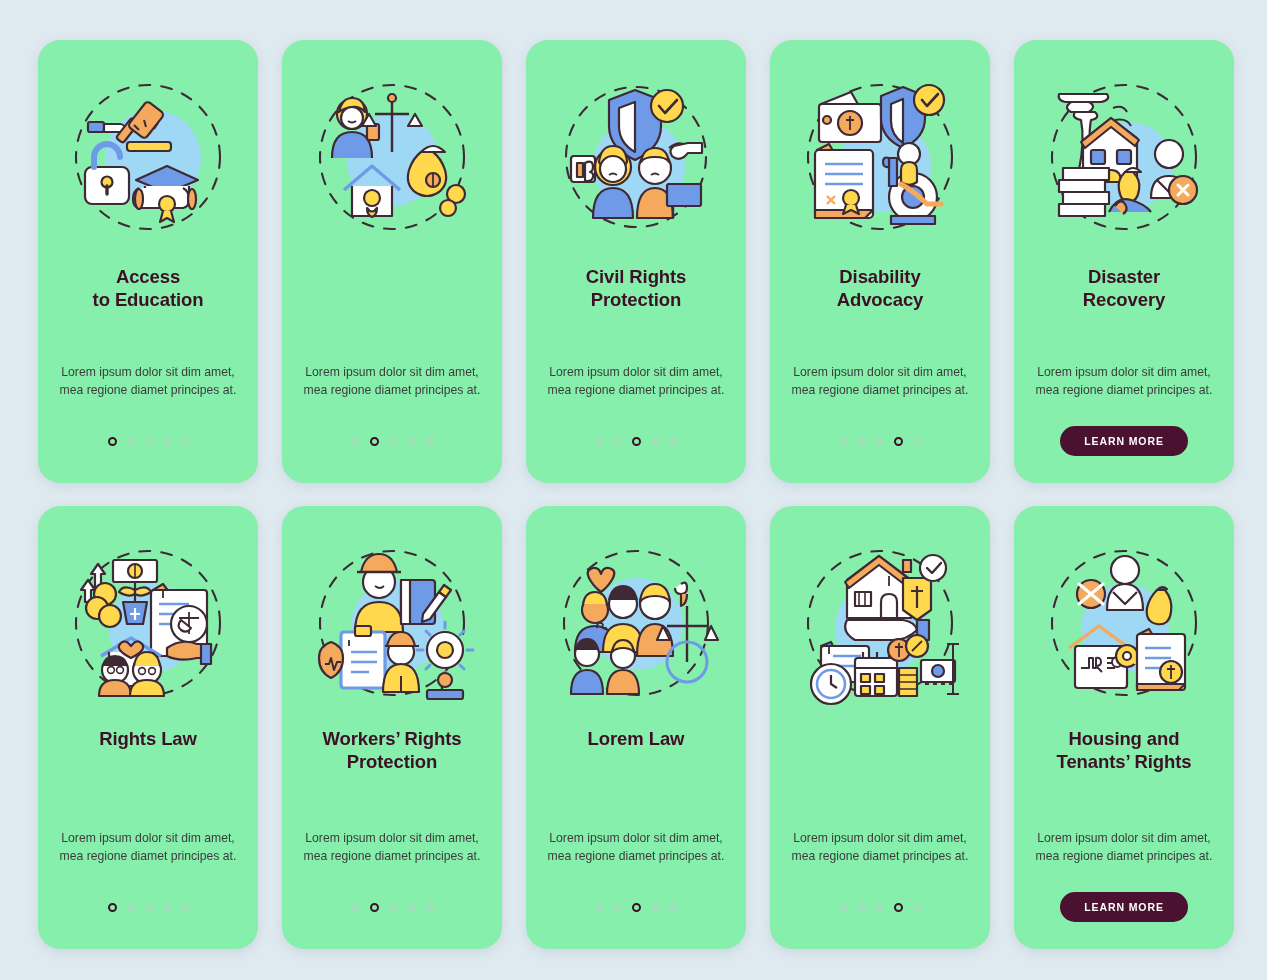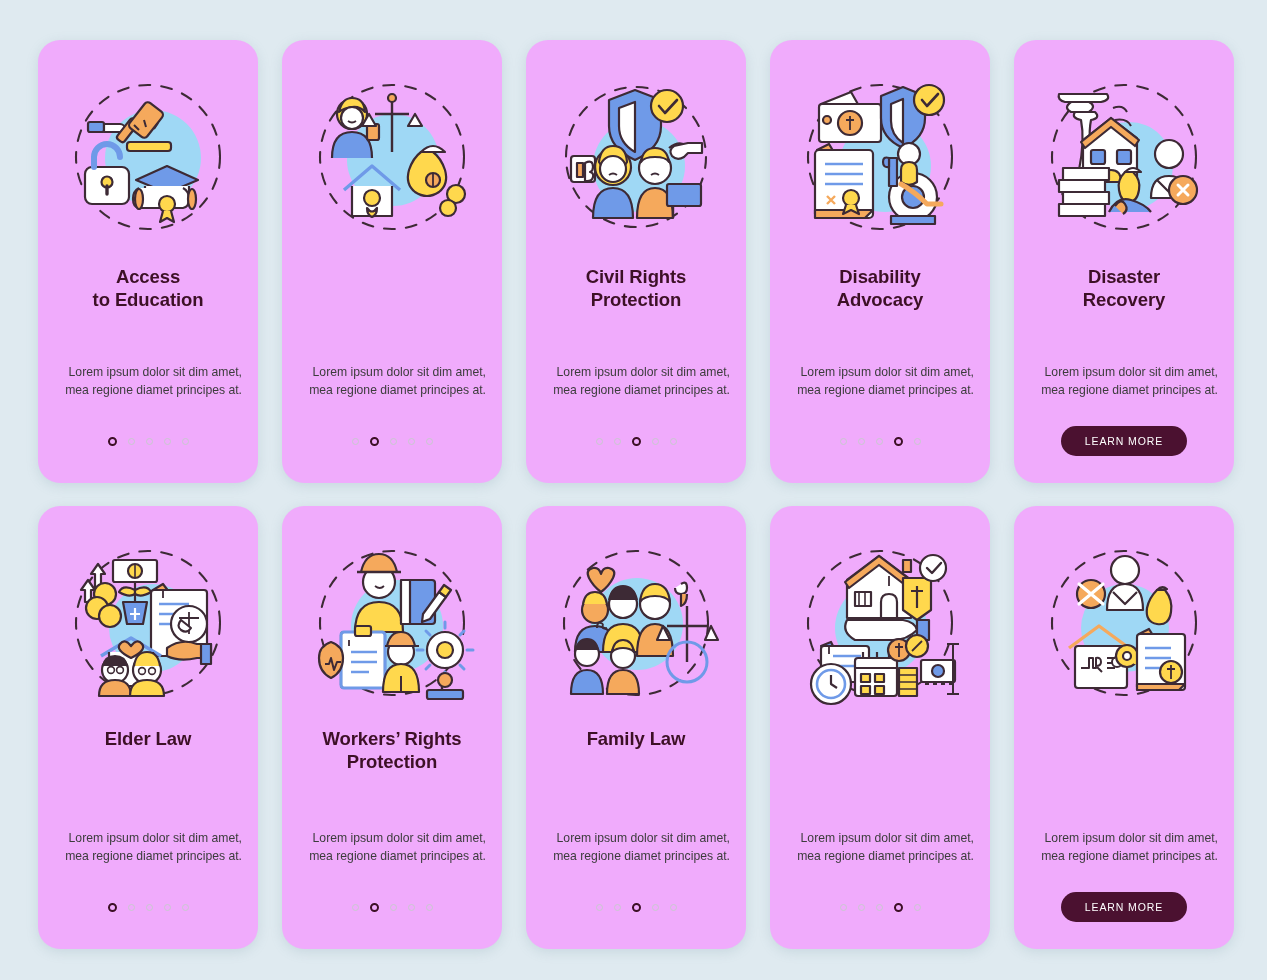--- a/index.html
+++ b/index.html
@@ -16,21 +16,21 @@
   .grid {
     display: grid;
     grid-template-columns: repeat(5, 220px);
     grid-template-rows: repeat(2, 443px);
     column-gap: 24px;
     row-gap: 23px;
     padding: 40px 0 0 38px;
     box-sizing: border-box;
   }
   .card {
-    background: #f0abfc;
+    background: #86efac;
     border-radius: 22px;
     box-shadow: 0 3px 12px rgba(120,150,165,0.22);
     position: relative;
     display: flex;
     flex-direction: column;
     align-items: center;
     overflow: hidden;
   }
   .illus {
     width: 190px;
@@ -50,21 +50,21 @@
     line-height: 1.22;
     letter-spacing: -0.1px;
     padding: 0 10px;
   }
   .row2 .card-title { margin-top: 10px; }
 
   .card-desc {
     margin-top: auto;
     font-size: 12.2px;
     color: #3c3c3c;
-    text-align: right;
+    text-align: center;
     line-height: 1.48;
     padding: 0 16px;
     width: 100%;
     box-sizing: border-box;
   }
   .card-foot {
     height: 84px;
     display: flex;
     align-items: center;
     justify-content: center;
@@ -86,21 +86,21 @@
   .dot.active {
     border-color: #3d1026;
     border-width: 2.4px;
     width: 9px;
     height: 9px;
   }
   .learn-btn {
     background: #4b1130;
     color: #ffffff;
     font-size: 10.5px;
-    font-weight: normal;
+    font-weight: bold;
     letter-spacing: 0.9px;
     padding: 9px 24px;
     border-radius: 20px;
     border: none;
     cursor: pointer;
     font-family: "Liberation Sans", sans-serif;
   }
 </style>
 </head>
 <body>
@@ -343,21 +343,21 @@
       <circle cx="67" cy="142" r="3.4" fill="none" stroke="#3d2a35" stroke-width="1.6"></circle>
       <path d="M46 168 q0 -16 16 -16 q16 0 16 16z" fill="#f5a95c"></path>
       <circle cx="94" cy="142" r="14" fill="#fff"></circle>
       <path d="M81 138 q2 -14 13 -14 q11 0 13 14" fill="#ffd84d"></path>
       <circle cx="89" cy="143" r="3.4" fill="none" stroke="#3d2a35" stroke-width="1.6"></circle>
       <circle cx="99" cy="143" r="3.4" fill="none" stroke="#3d2a35" stroke-width="1.6"></circle>
       <path d="M77 168 q0 -16 17 -16 q17 0 17 16z" fill="#ffd84d"></path>
     </g>
         </svg>
       </div>
-      <div class="card-title">Elder Law</div>
+      <div class="card-title">Rights Law</div>
       <div class="card-desc">Lorem ipsum dolor sit dim amet, mea regione diamet principes at.</div>
       <div class="card-foot">
         <div class="dots">
           <span class="dot active"></span>
           <span class="dot"></span>
           <span class="dot"></span>
           <span class="dot"></span>
           <span class="dot"></span>
         </div>
       </div>
@@ -436,21 +436,21 @@
       <path d="M140 56 q6 -4 6 4 q0 6 -6 6 q-6 0 -6 -6" fill="#fff"></path>
       <path d="M140 66 v12 q6 -2 6 -12" fill="#f5a95c"></path>
       <path d="M146 78 v56" stroke="#3d2a35" stroke-width="2.4"></path>
       <path d="M126 98 h40" stroke="#3d2a35" stroke-width="2.4"></path>
       <path d="M122 98 l-6 14 h13z" fill="#fff"></path>
       <path d="M170 98 l-6 14 h13z" fill="#fff"></path>
       <circle cx="146" cy="134" r="20" fill="none" stroke="#6f9ae8" stroke-width="3"></circle>
     </g>
         </svg>
       </div>
-      <div class="card-title">Family Law</div>
+      <div class="card-title">Lorem Law</div>
       <div class="card-desc">Lorem ipsum dolor sit dim amet, mea regione diamet principes at.</div>
       <div class="card-foot">
         <div class="dots">
           <span class="dot"></span>
           <span class="dot"></span>
           <span class="dot active"></span>
           <span class="dot"></span>
           <span class="dot"></span>
         </div>
       </div>
@@ -538,18 +538,19 @@
       <circle cx="98" cy="128" r="4" fill="#fff"></circle>
       <path d="M110 106 l10 -5 l5 8z" fill="#f5a95c"></path>
       <rect x="108" y="106" width="48" height="56" rx="3" fill="#fff"></rect>
       <path d="M116 120 h26 M116 130 h26 M116 140 h16" stroke="#6f9ae8" stroke-width="2.4"></path>
       <circle cx="142" cy="144" r="11" fill="#ffd84d"></circle>
       <path d="M142 137 v14 M138 141 h8" stroke="#3d2a35" stroke-width="1.8"></path>
       <path d="M108 156 h48 l-6 6 h-42z" fill="#f5a95c"></path>
     </g>
         </svg>
       </div>
+      <div class="card-title">Housing and<br>Tenants’ Rights</div>
       <div class="card-desc">Lorem ipsum dolor sit dim amet, mea regione diamet principes at.</div>
       <div class="card-foot">
         <button class="learn-btn">LEARN MORE</button>
       </div>
     </div>
   </div>
 
 </body></html>

